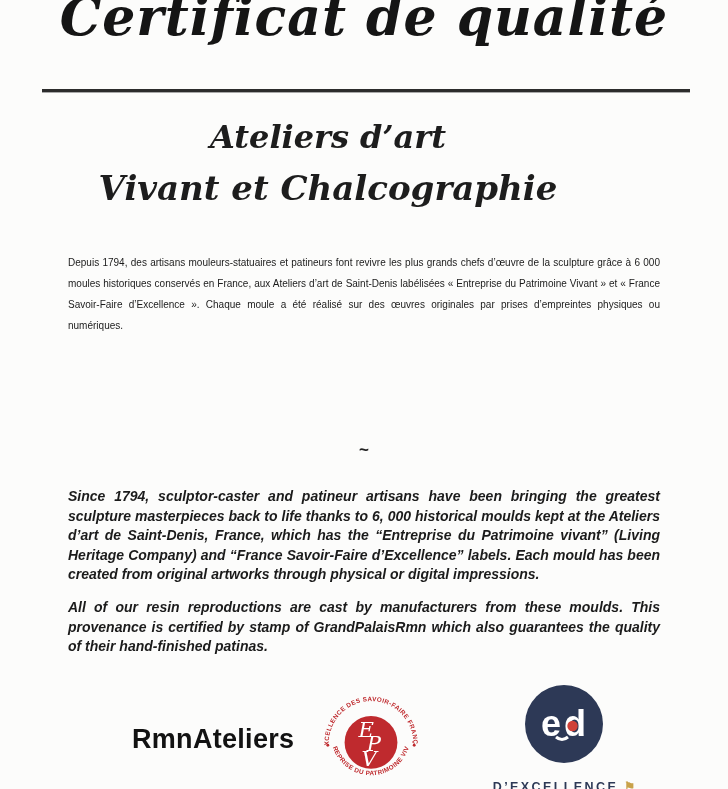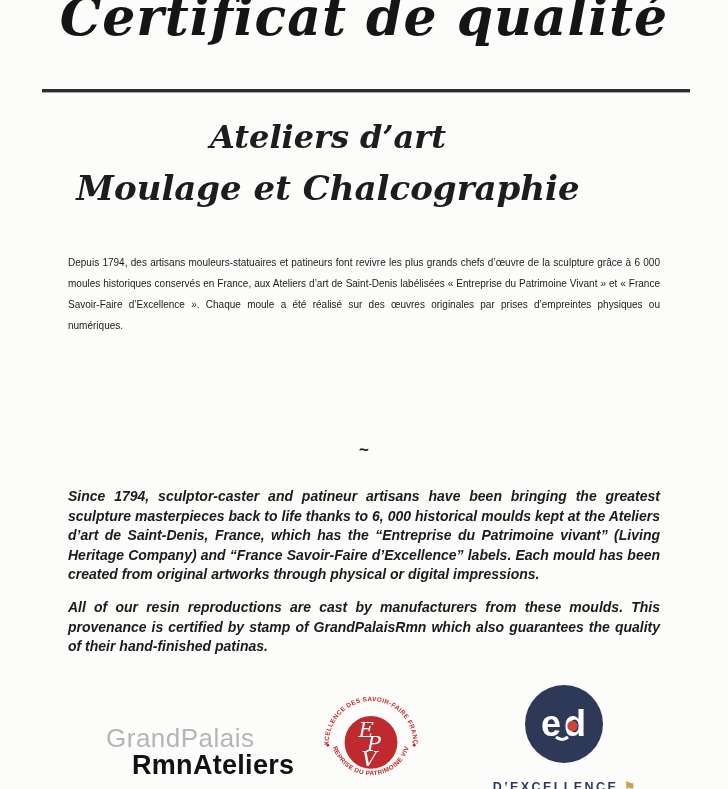--- a/index.html
+++ b/index.html
@@ -55,31 +55,30 @@
 </head>
 <body>
 
 <div class="doc">
 
   <h1 class="title">Certificat de qualité</h1>
 
   <div class="rule"></div>
 
   <div class="subtitle s1">Ateliers d’art</div>
-  <div class="subtitle s2">Moulage et Chalcographie</div>
+  <div class="subtitle s2">Vivant et Chalcographie</div>
 
   <p class="body fr p1">Depuis 1794, des artisans mouleurs-statuaires et patineurs font revivre les plus grands chefs d’œuvre de la sculpture grâce à 6 000 moules historiques conservés en France, aux Ateliers d’art de Saint-Denis labélisées « Entreprise du Patrimoine Vivant » et « France Savoir-Faire d’Excellence ». Chaque moule a été réalisé sur des œuvres originales par prises d’empreintes physiques ou numériques.</p>
 
   <div class="tilde">~</div>
 
   <p class="body en p3">Since 1794, sculptor-caster and patineur artisans have been bringing the greatest sculpture masterpieces back to life thanks to 6, 000 historical moulds kept at the Ateliers d’art de Saint-Denis, France, which has the “Entreprise du Patrimoine vivant” (Living Heritage Company) and “France Savoir-Faire d’Excellence” labels. Each mould has been created from original artworks through physical or digital impressions.</p>
   <p class="body en p4">All of our resin reproductions are cast by manufacturers from these moulds. This provenance is certified by stamp of GrandPalaisRmn which also guarantees the quality of their hand-finished patinas.</p>
 
   <div class="gp-logo">
-    <div class="gp1">GrandPalais</div>
     <div class="gp2">RmnAteliers</div>
   </div>
 
   <svg class="epv-stamp" viewBox="0 0 100 100" aria-hidden="true">
     <defs>
       <path id="arcTop" d="M 6 54 A 44 44 0 0 1 94 54"></path>
       <path id="arcBottom" d="M 11 60 A 41.5 41.5 0 0 0 89 60"></path>
     </defs>
     <text font-family="Liberation Sans, sans-serif" font-size="6.6" font-weight="700" fill="#bf2a2e" letter-spacing="0.4">
       <textPath href="#arcTop" startOffset="50%" text-anchor="middle">L’EXCELLENCE DES SAVOIR-FAIRE FRANÇAIS</textPath>

